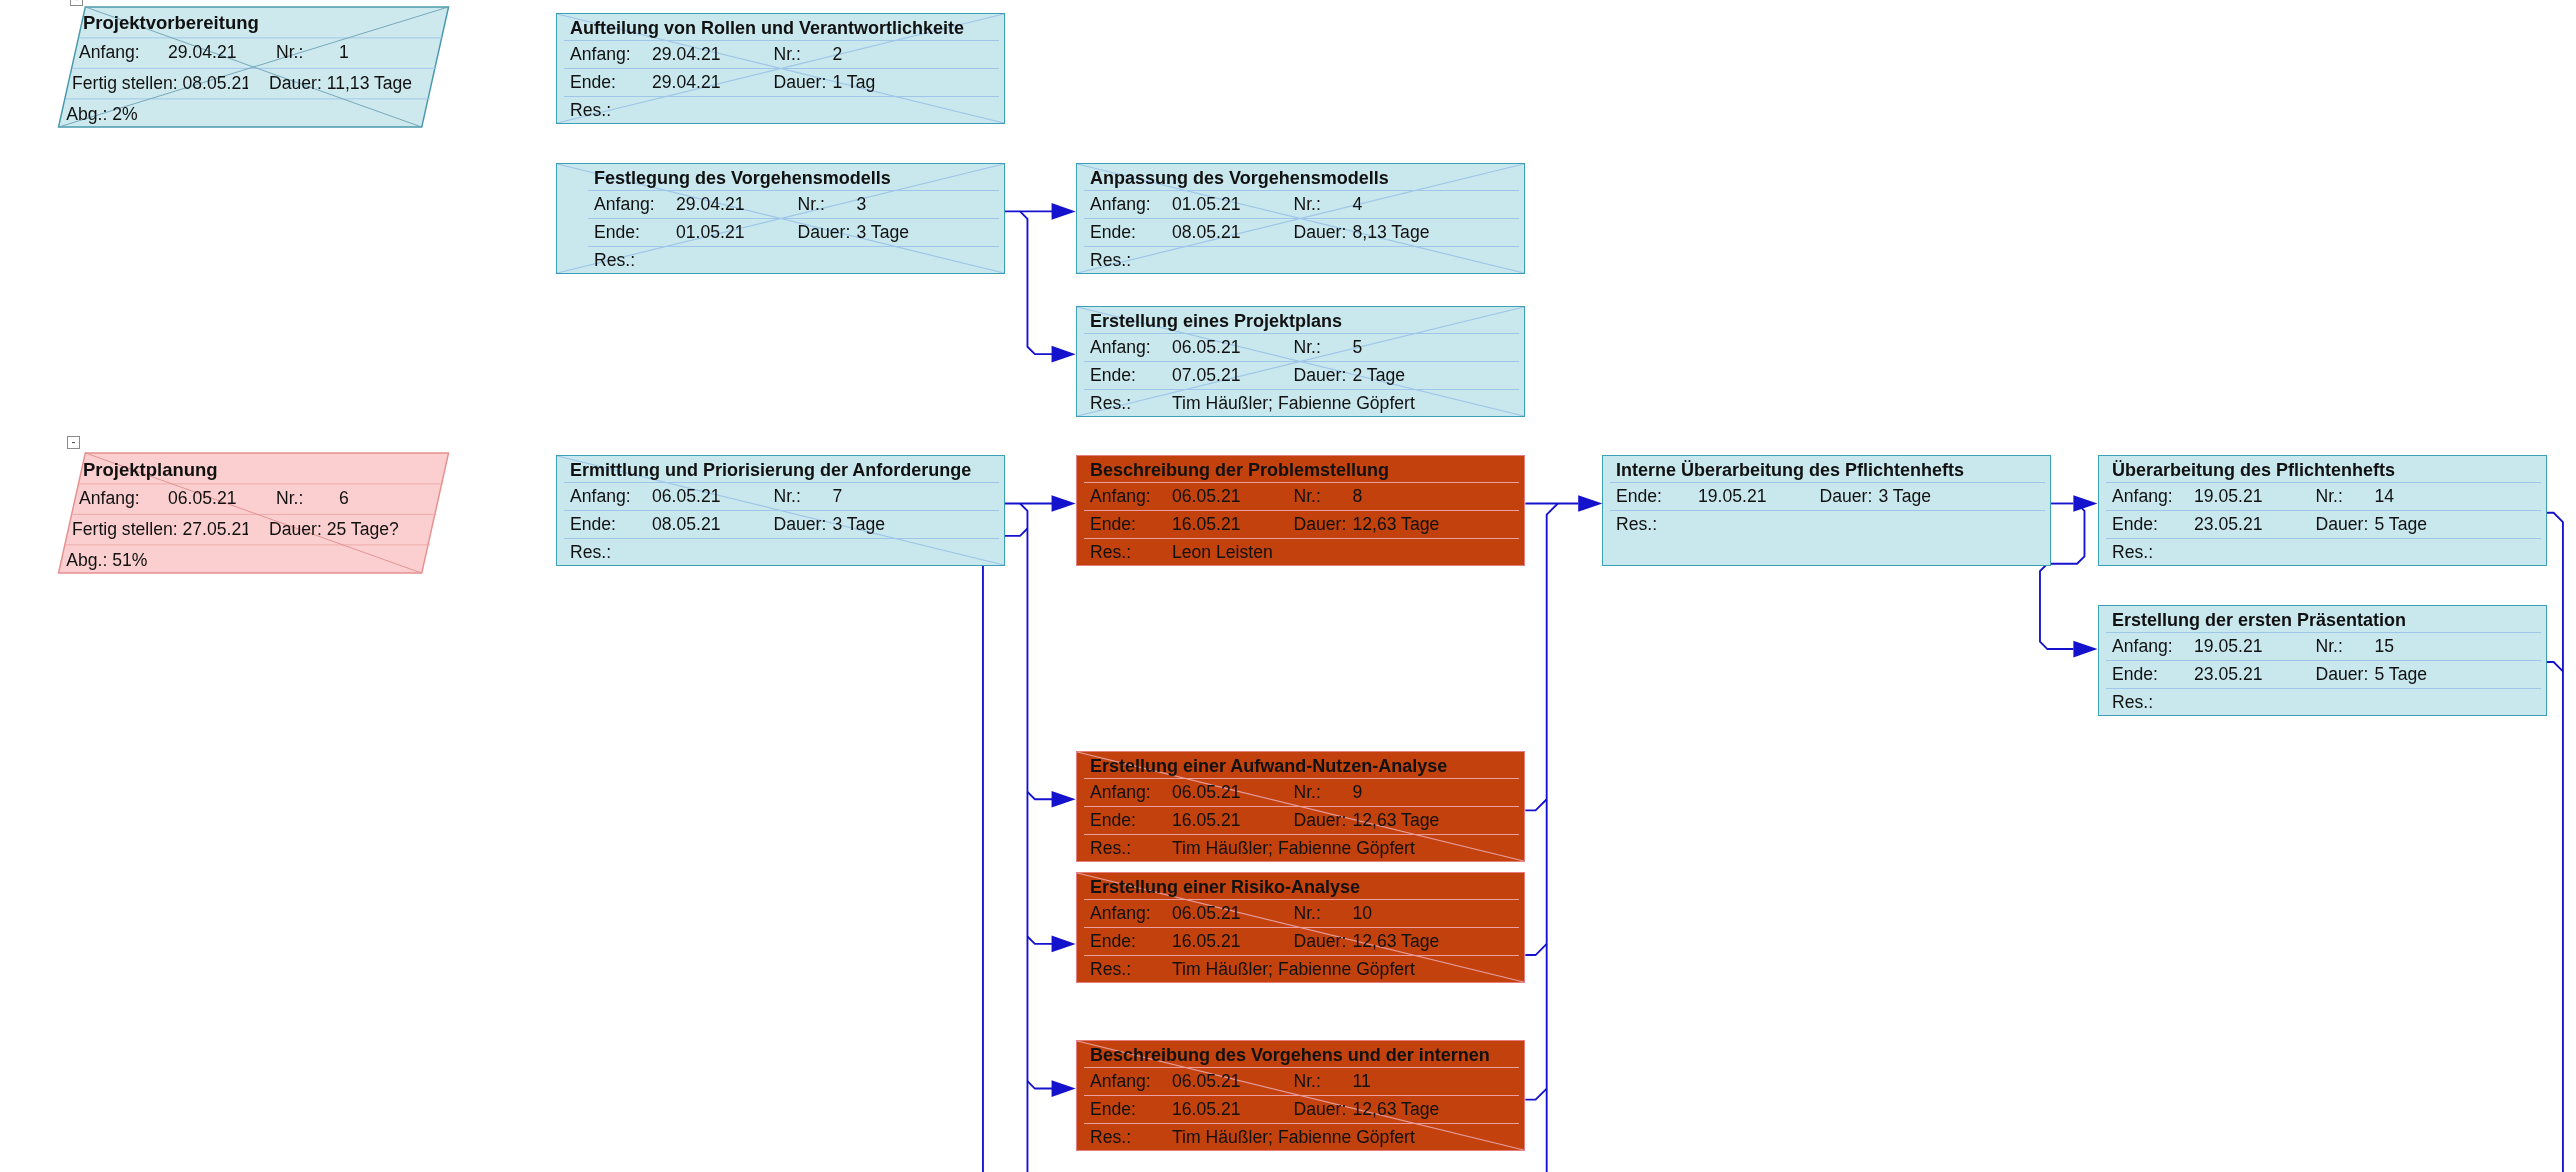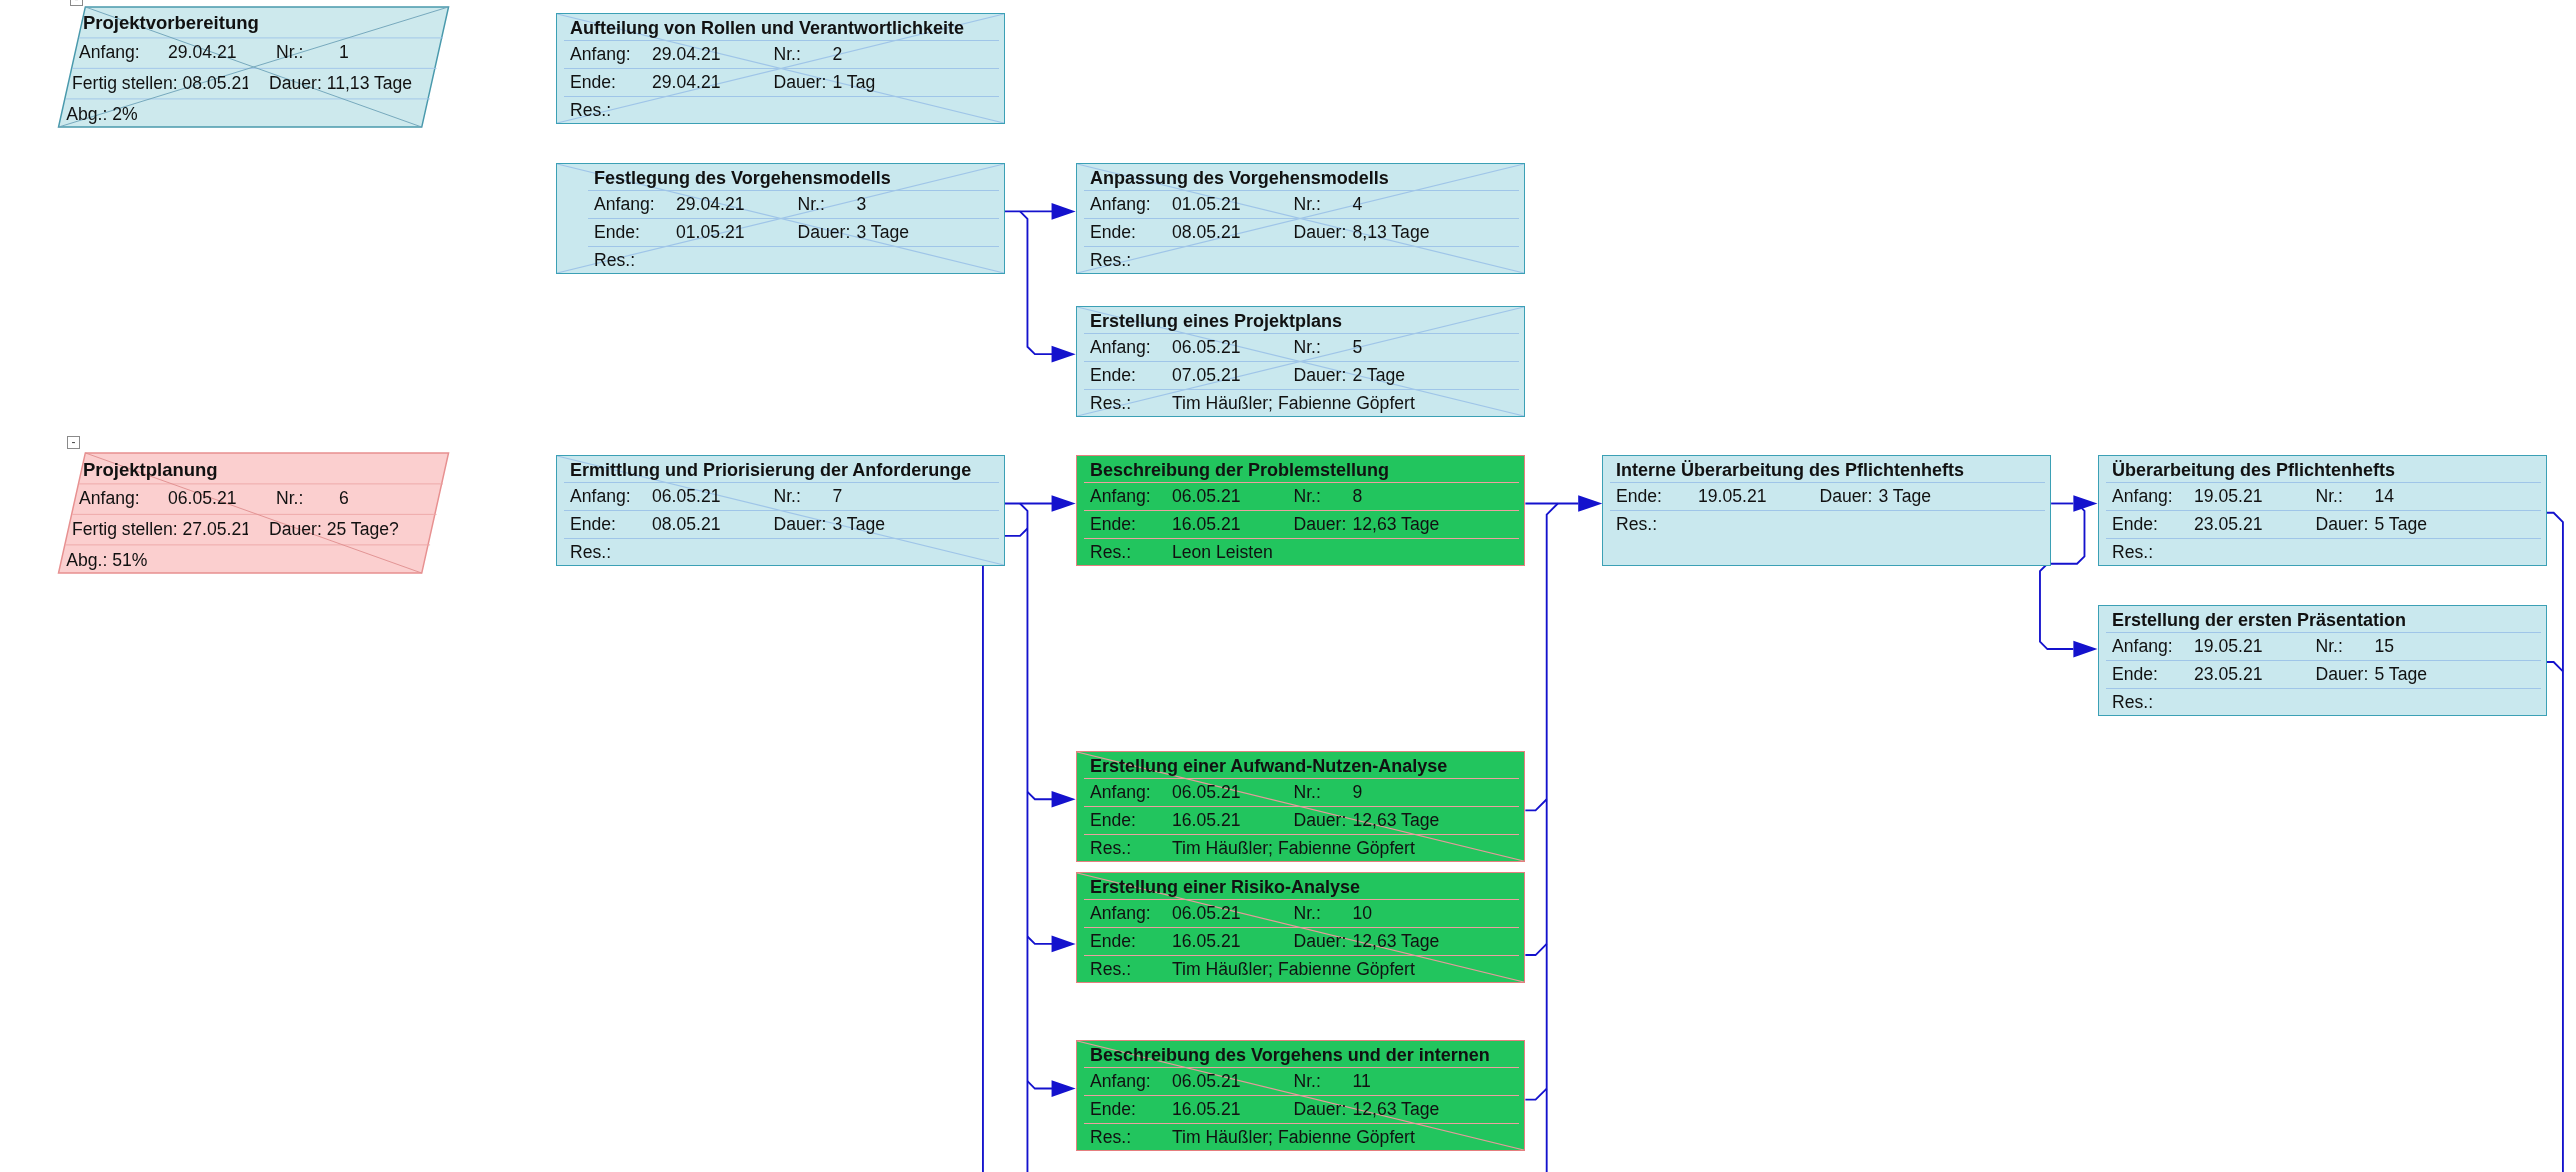--- a/index.html
+++ b/index.html
@@ -6,21 +6,21 @@
   .stage{position:relative;width:2576px;height:1172px;overflow:hidden;background:#ffffff;
          font-family:"Liberation Sans",sans-serif;color:#111;}
   .wires{position:absolute;left:0;top:0;z-index:1;}
   .wires polyline{fill:none;stroke:#1412cd;stroke-width:2;}
   .wires polygon{fill:#1412cd;stroke:none;}
 
   
   .task{position:absolute;width:449px;height:111px;box-sizing:border-box;border:1.9px solid;
         overflow:hidden;z-index:2;}
   .task.normal{background:#c9e8ee;border-color:#3ba0b5;--ln:#9fc5e8;--diag:#9fc5e8;}
-  .task.critical{background:#22c55e;border-color:#e57f7f;--ln:#eda0a0;--diag:#e59b9b;}
+  .task.critical{background:#c2410c;border-color:#e57f7f;--ln:#eda0a0;--diag:#e59b9b;}
   .marks{position:absolute;left:0;top:0;width:100%;height:100%;z-index:0;}
   .marks line{stroke:var(--diag);stroke-width:1.2;vector-effect:non-scaling-stroke;}
   .task .row{position:relative;height:27px;line-height:27px;margin:0 4.6px 0 6.5px;padding-left:6.5px;
              border-bottom:0.9px solid var(--ln);font-size:17.6px;white-space:nowrap;z-index:1;}
   .task .row.title{font-weight:bold;font-size:18px;height:26px;line-height:28px;}
   .task .row.last{border-bottom:none;}
   .lab{display:inline-block;width:82px;}
   .rg{position:absolute;left:210px;top:0;}
   .rg .lab{width:59px;}
 

